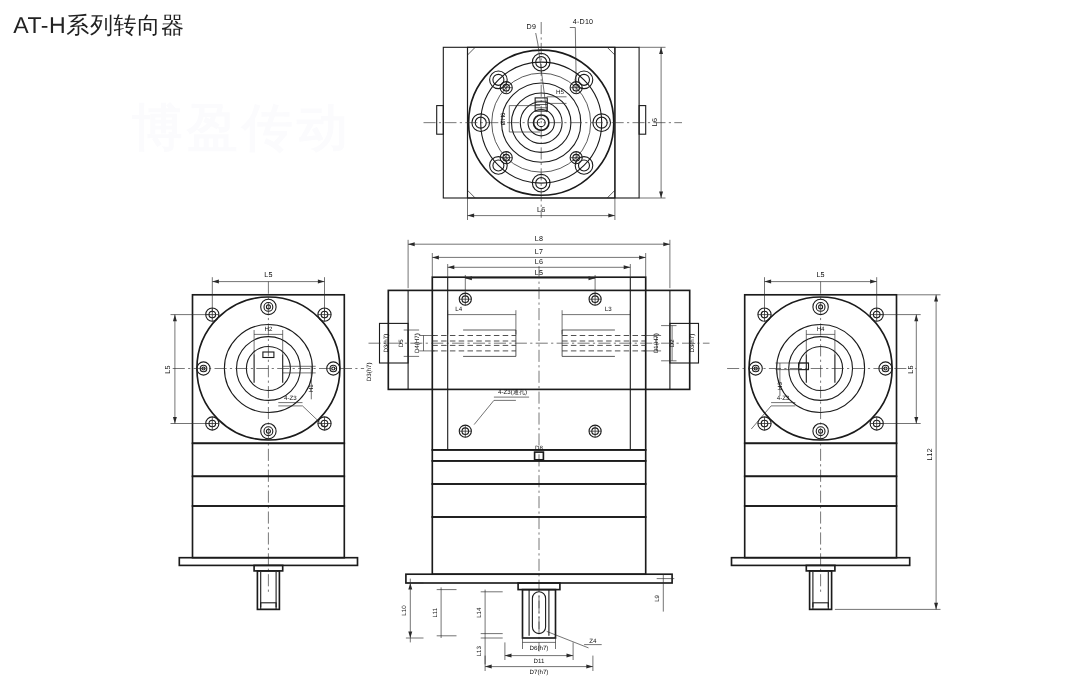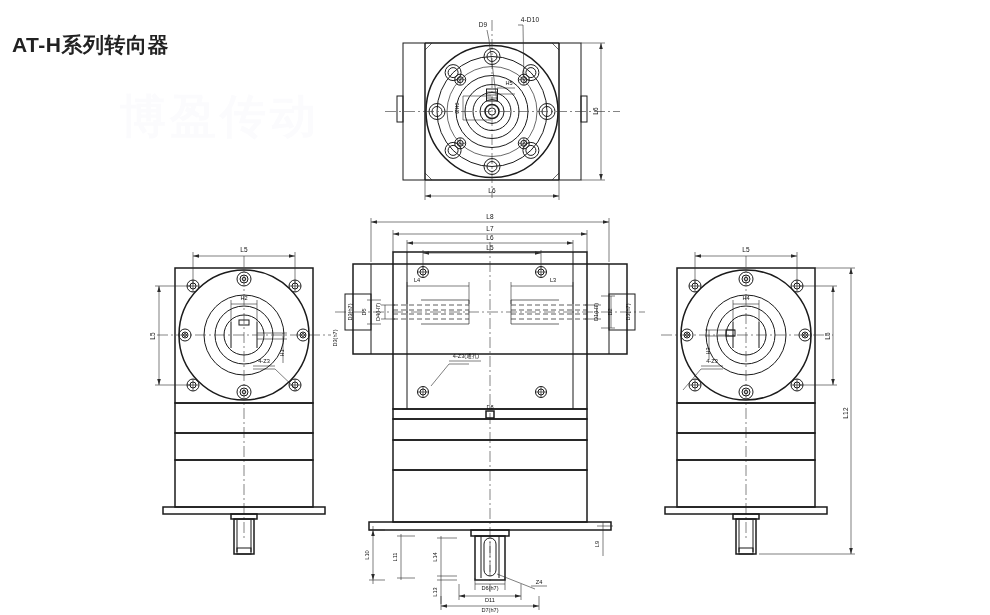--- a/index.html
+++ b/index.html
@@ -1,20 +1,20 @@
 <!DOCTYPE html>
 <html><head>
 <meta charset="utf-8">
 <style>
   html,body{margin:0;padding:0;background:#ffffff;}
   body{width:990px;height:615px;position:relative;overflow:hidden;
        font-family:"Liberation Sans","DejaVu Sans",sans-serif;color:#1b1b1b;}
 
-  #page-title{position:absolute;left:12px;top:31px;font-size:21px;letter-spacing:.5px;
-              color:#222;white-space:nowrap;font-weight:bold;}
+  #page-title{position:absolute;left:12px;top:9px;font-size:21px;letter-spacing:.5px;
+              color:#222;white-space:nowrap;}
 
   .view{position:absolute;}
   svg{display:block;overflow:visible;}
 
   .ln{stroke:#1b1b1b;fill:none;stroke-width:1;}
   .ln-th{stroke:#1b1b1b;fill:none;stroke-width:1.5;}
   .ln-thin{stroke:#2a2a2a;fill:none;stroke-width:.7;}
   .dim{stroke:#2a2a2a;fill:none;stroke-width:.6;}
   .hid{stroke:#2a2a2a;fill:none;stroke-width:.75;stroke-dasharray:5 3;}
   .ctr{stroke:#333;fill:none;stroke-width:.6;stroke-dasharray:11 3 2 3;}

